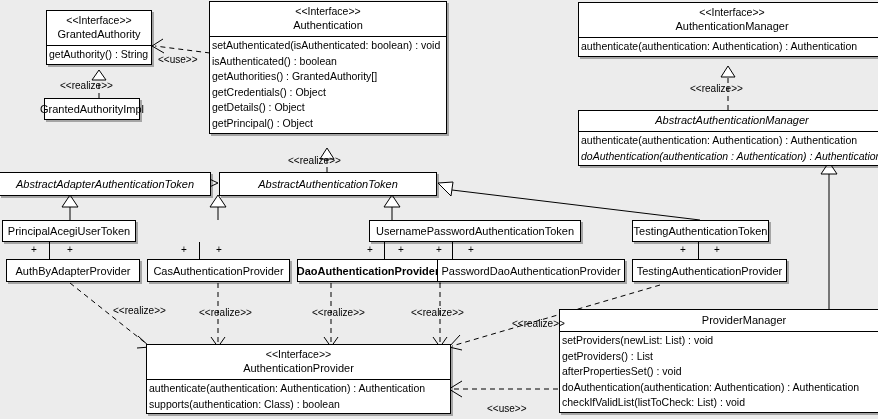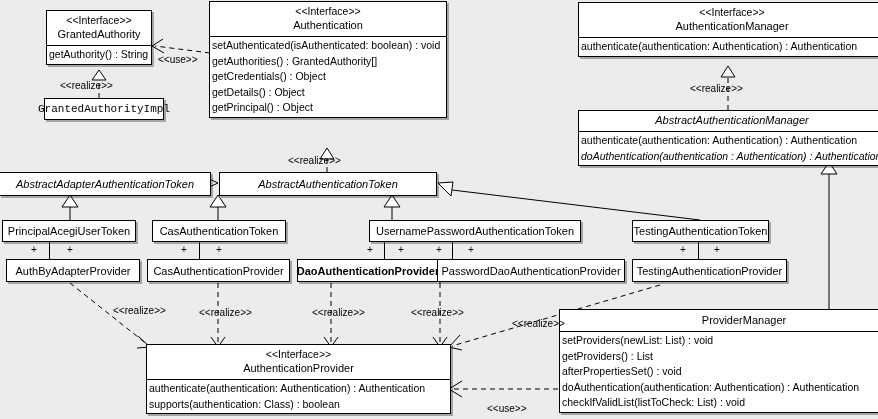--- a/index.html
+++ b/index.html
@@ -216,31 +216,32 @@
   <div class="uml" style="left:46px; top:10px; width:106px;">
     <div class="hdr">
       <span class="stereo">&lt;&lt;Interface&gt;&gt;</span>
       <span class="nm">GrantedAuthority</span>
     </div>
     <div class="ops">
       <div class="op">getAuthority() : String</div>
     </div>
   </div>
 
-  <div class="uml simple" style="left:44px; top:98px; width:120px; height:22px;font-family:Liberation Mono, monospace;">
+  <div class="uml simple" style="left:44px; top:98px; width:96px; height:22px;">
     <span class="nm1">GrantedAuthorityImpl</span>
   </div>
 
   <div class="uml" style="left:209px; top:1px; width:238px;">
     <div class="hdr">
       <span class="stereo">&lt;&lt;Interface&gt;&gt;</span>
       <span class="nm">Authentication</span>
     </div>
     <div class="ops">
       <div class="op">setAuthenticated(isAuthenticated: boolean) : void</div>
+      <div class="op">isAuthenticated() : boolean</div>
       <div class="op">getAuthorities() : GrantedAuthority[]</div>
       <div class="op">getCredentials() : Object</div>
       <div class="op">getDetails() : Object</div>
       <div class="op">getPrincipal() : Object</div>
     </div>
   </div>
 
   <div class="uml" style="left:578px; top:2px; width:308px;">
     <div class="hdr">
       <span class="stereo">&lt;&lt;Interface&gt;&gt;</span>
@@ -264,23 +265,20 @@
   <div class="uml simple abstract" style="left:-1px; top:172px; width:212px; height:24px;">
     <span class="nm1">AbstractAdapterAuthenticationToken</span>
   </div>
 
   <div class="uml simple abstract" style="left:219px; top:172px; width:218px; height:24px;">
     <span class="nm1">AbstractAuthenticationToken</span>
   </div>
 
   <div class="uml simple" style="left:2px; top:220px; width:134px; height:22px;align-items:center;">
     <span class="nm1">PrincipalAcegiUserToken</span>
-  </div>
-  <div class="uml simple" style="left:152px; top:220px; width:134px; height:22px;">
-    <span class="nm1">CasAuthenticationToken</span>
   </div>
   <div class="uml simple" style="left:345px; top:220px; width:212px; height:22px;margin-left:24px;">
     <span class="nm1">UsernamePasswordAuthenticationToken</span>
   </div>
   <div class="uml simple" style="left:632px; top:220px; width:137px; height:22px;">
     <span class="nm1">TestingAuthenticationToken</span>
   </div>
 
   <div class="uml simple" style="left:6px; top:259px; width:134px; height:23px;">
     <span class="nm1">AuthByAdapterProvider</span>

